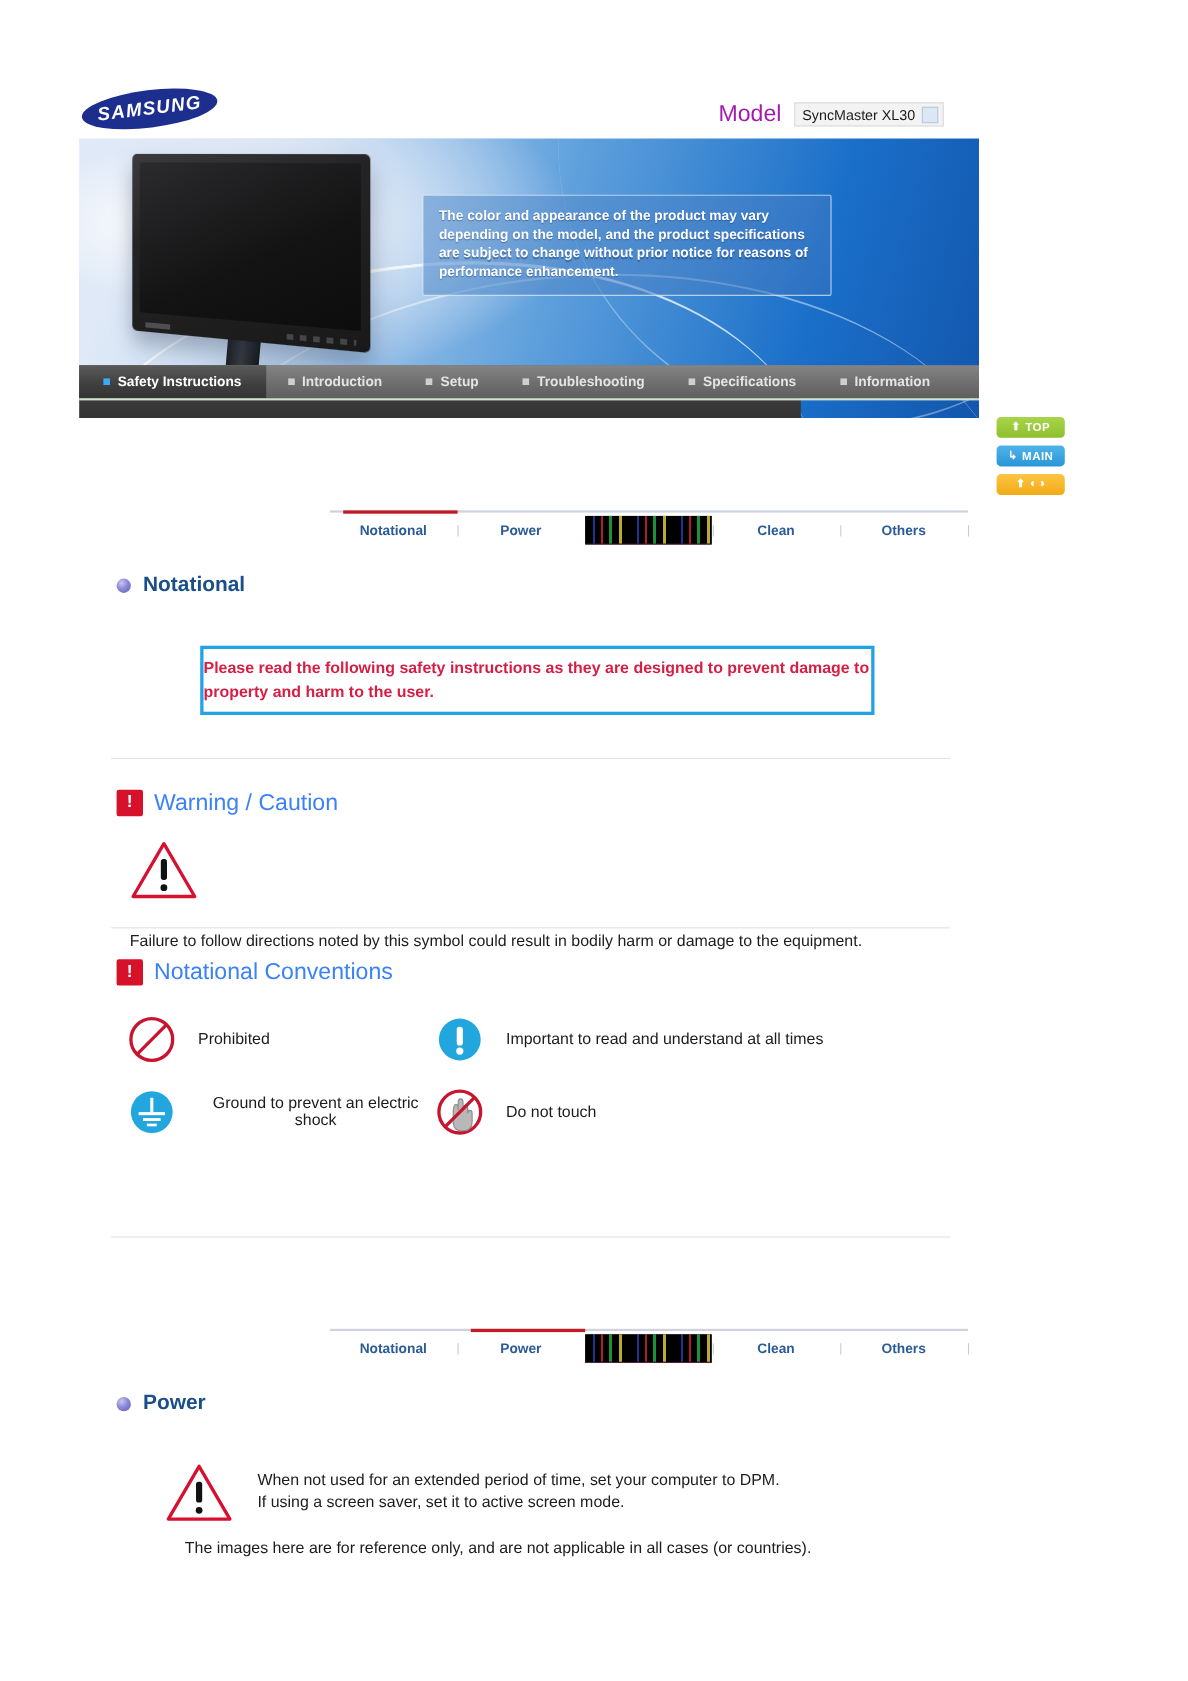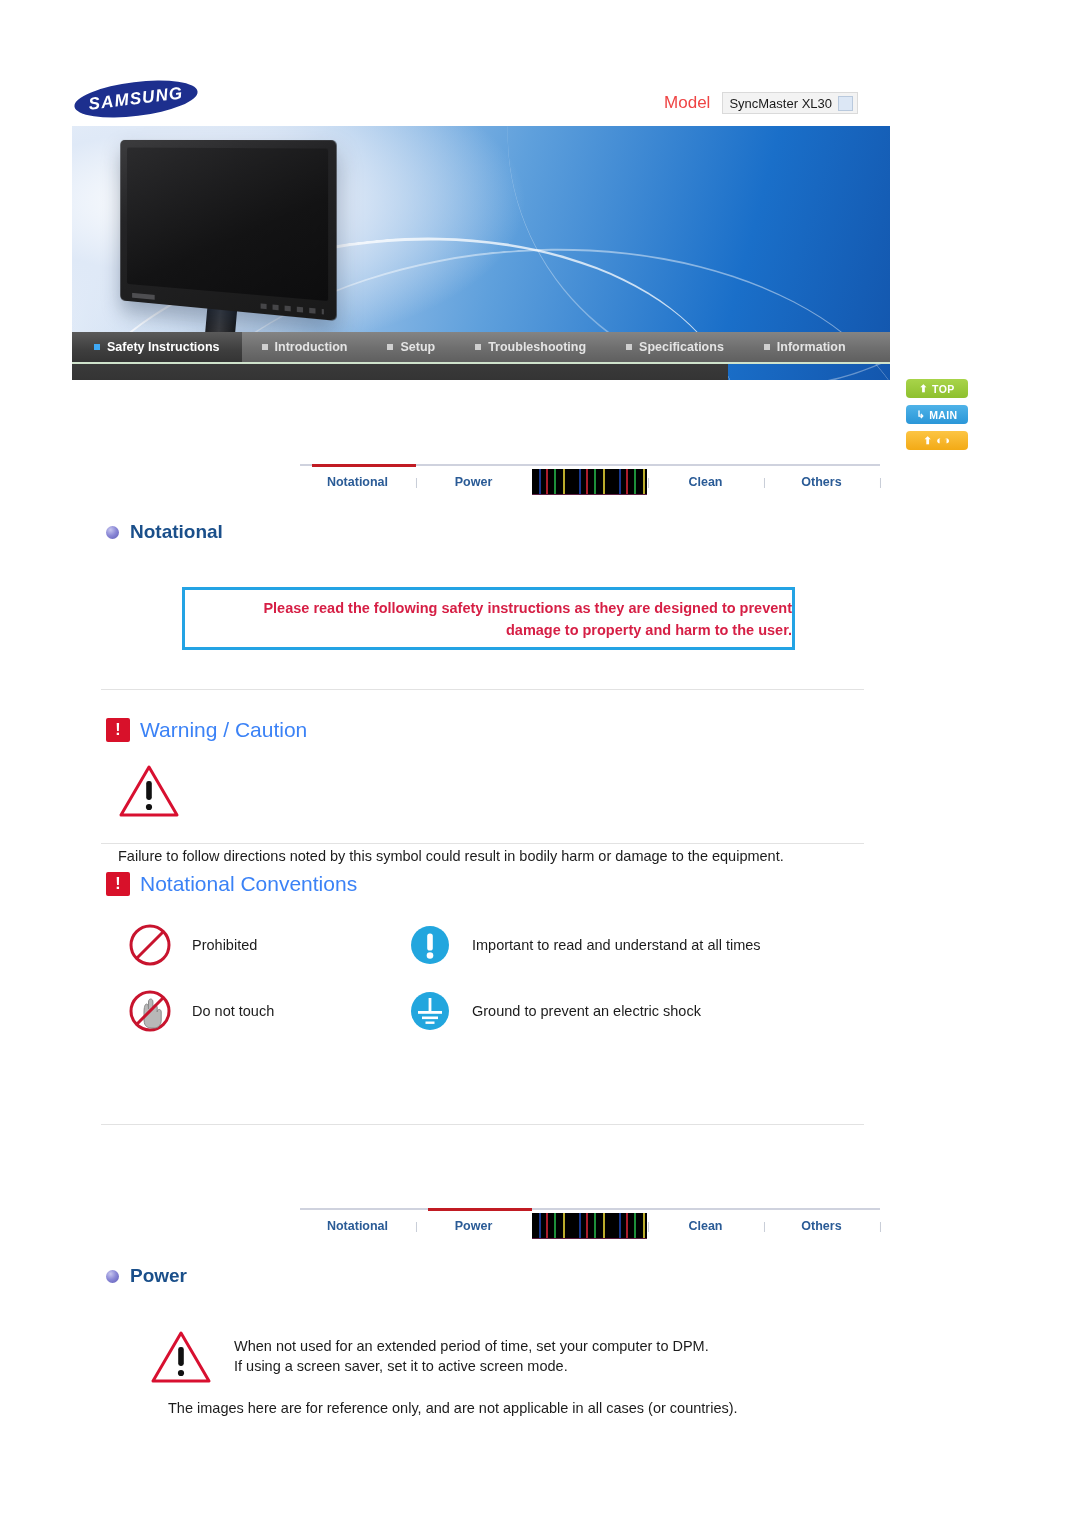--- a/index.html
+++ b/index.html
@@ -63,22 +63,22 @@
 
   .model-wrap {
     position: absolute;
     right: 32px;
     top: 22px;
     display: flex;
     align-items: center;
     gap: 12px;
   }
   .model-label {
-    font-size: 17px;
-    color: #ef4444;
+    font-size: 21px;
+    color: #a21caf;
     font-family: "Liberation Sans", sans-serif;
   }
   .model-field {
     display: flex;
     align-items: center;
     background: #f3f3f3;
     border: 1px solid #dadada;
     height: 22px;
     padding: 0 4px 0 6px;
     gap: 6px;
@@ -397,27 +397,26 @@
     top: 587px;
     width: 613px;
     height: 63px;
     border: 3px solid #23a3e4;
     background: #ffffff;
     display: flex;
     align-items: center;
     justify-content: center;
   }
   .callout p {
-    text-align: right;
+    text-align: left;
     color: #d61f45;
     font-size: 14.5px;
     font-weight: bold;
     line-height: 22px;
     font-family: "Liberation Sans", sans-serif;
-    padding-left: 32px;
   }
 
   
   .divider {
     position: absolute;
     left: 101px;
     width: 763px;
     height: 1px;
     background: #e2e2e2;
   }
@@ -467,21 +466,21 @@
     font-size: 14.5px;
     line-height: 20px;
     color: #1c1c1c;
     font-family: "Liberation Sans", sans-serif;
     padding-top: 6px;
   }
 
   
   .conventions {
     position: absolute;
-    left: 126px;
+    left: 114px;
     top: 912px;
     width: 740px;
     display: grid;
     grid-template-columns: 280px 460px;
     grid-auto-rows: 66px;
     align-items: center;
     text-align: center;
   }
   .conv-cell {
     display: flex;
@@ -533,20 +532,23 @@
     <div class="monitor">
       <div class="mon-base"></div>
       <div class="mon-neck"></div>
       <div class="mon-screen">
         <div class="mon-glass"></div>
         <div class="mon-brand"></div>
         <div class="mon-btns"></div>
       </div>
     </div>
 
+    <div class="hero-note">
+      <p>The color and appearance of the product may vary depending on the model, and the product specifications are subject to change without prior notice for reasons of performance enhancement.</p>
+    </div>
 
     <div class="mainnav">
       <div class="strip">
         <div class="nav-item active">
           <span class="sq"></span>
           <span>Safety Instructions</span>
         </div>
         <div class="nav-item">
           <span class="sq"></span>
           <span>Introduction</span>
@@ -661,39 +663,39 @@
         </svg>
       </span>
       <span class="label">Important to read and understand at all times</span>
     </div>
 
 
 
     <div class="conv-cell">
       <span class="conv-icon">
         <svg width="48" height="48" viewBox="0 0 48 48">
-          <circle cx="24" cy="24" r="19" fill="#ffffff" stroke="#c8142e" stroke-width="3"></circle>
-          <path d="M18 34 v-8 c0-6 1-9 2.5-9 s2 2 2 5 v-7 c0-2 1-3 2.2-3 s2.2 1 2.2 3 v6 c0-2 1-3 2.2-3 s2.1 1 2.1 3 v4 c0-1.6 .9-2.6 2-2.6 s2 1 2 2.6 v8 c0 5-3 8-7 8 h-3 c-3.5 0-7-2-7-7 z" fill="#b8b8b8" stroke="#8a8a8a" stroke-width="1"></path>
-          <line x1="11" y1="37" x2="37" y2="11" stroke="#c8142e" stroke-width="3"></line>
-        </svg>
-      </span>
-      <span class="label">Do not touch</span>
-    </div>
-
-    <div class="conv-cell">
-      <span class="conv-icon">
-        <svg width="48" height="48" viewBox="0 0 48 48">
           <circle cx="24" cy="24" r="19" fill="#22a6de"></circle>
           <rect x="22.6" y="11" width="2.8" height="13" fill="#ffffff"></rect>
           <rect x="12" y="24" width="24" height="2.8" fill="#ffffff"></rect>
           <rect x="16" y="29.5" width="16" height="2.6" fill="#ffffff"></rect>
           <rect x="19.5" y="34.5" width="9" height="2.4" fill="#ffffff"></rect>
         </svg>
       </span>
       <span class="label">Ground to prevent an electric shock</span>
+    </div>
+
+    <div class="conv-cell">
+      <span class="conv-icon">
+        <svg width="48" height="48" viewBox="0 0 48 48">
+          <circle cx="24" cy="24" r="19" fill="#ffffff" stroke="#c8142e" stroke-width="3"></circle>
+          <path d="M18 34 v-8 c0-6 1-9 2.5-9 s2 2 2 5 v-7 c0-2 1-3 2.2-3 s2.2 1 2.2 3 v6 c0-2 1-3 2.2-3 s2.1 1 2.1 3 v4 c0-1.6 .9-2.6 2-2.6 s2 1 2 2.6 v8 c0 5-3 8-7 8 h-3 c-3.5 0-7-2-7-7 z" fill="#b8b8b8" stroke="#8a8a8a" stroke-width="1"></path>
+          <line x1="11" y1="37" x2="37" y2="11" stroke="#c8142e" stroke-width="3"></line>
+        </svg>
+      </span>
+      <span class="label">Do not touch</span>
     </div>
 
   </div>
 
   <div class="divider" style="top:1124px;"></div>
 
   <div class="subnav" style="left:300px; top:1208px;">
     <div class="baseline"></div>
     <div class="activebar" style="left:128px; width:104px;"></div>
     <div class="items">

